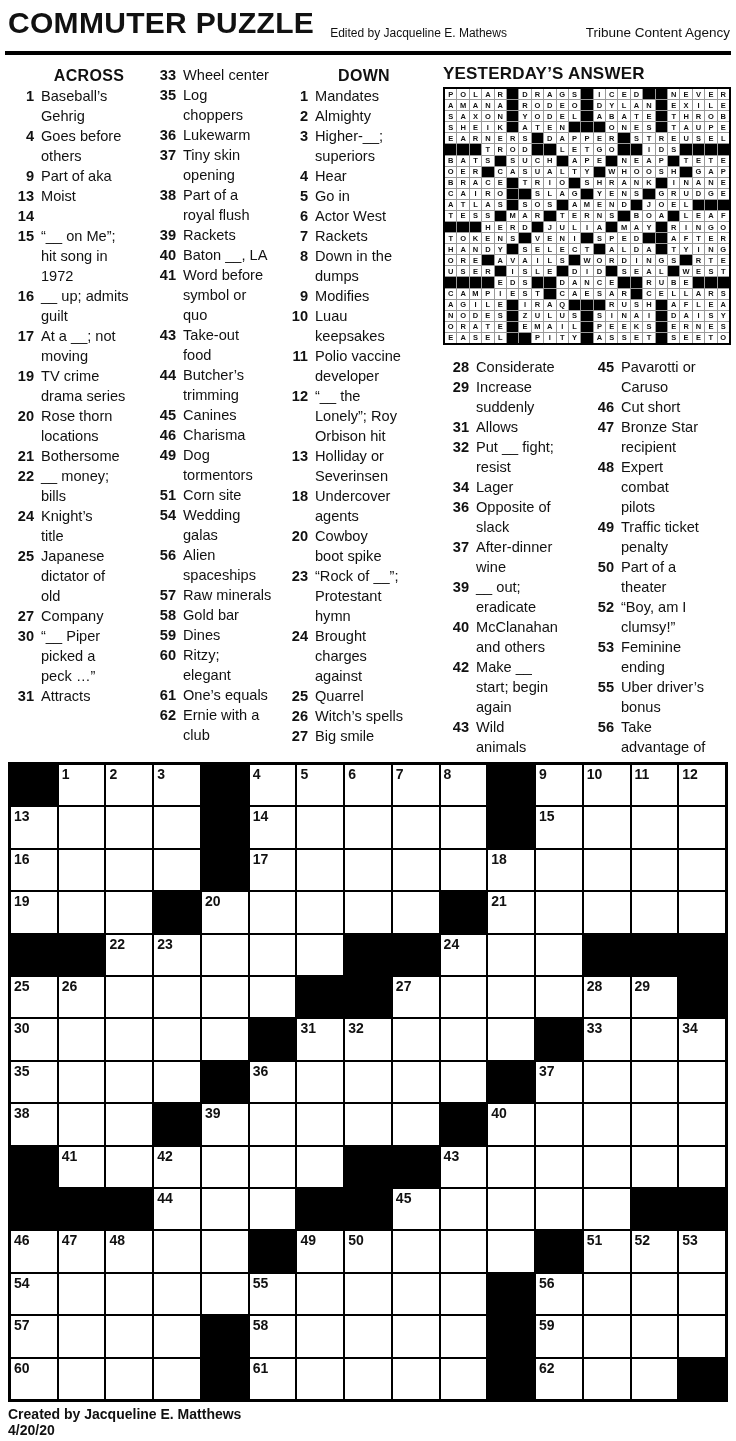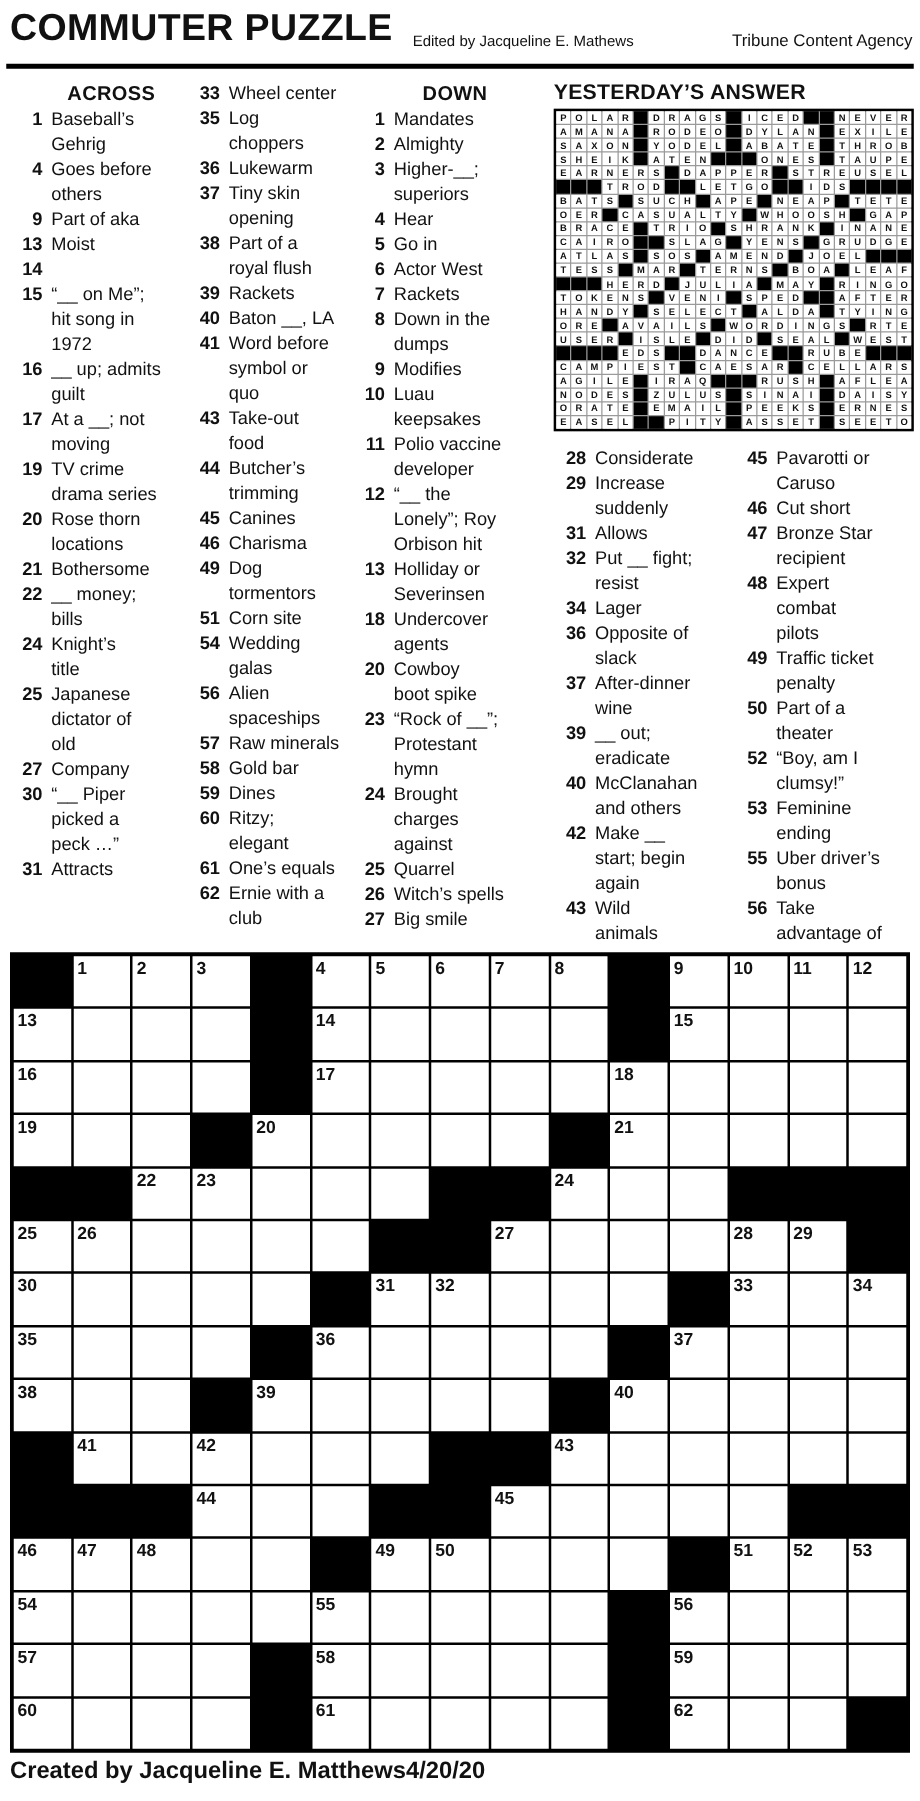--- a/index.html
+++ b/index.html
@@ -26,22 +26,22 @@
        display:grid;grid-template-columns:repeat(23,1fr);grid-template-rows:repeat(23,1fr);gap:1px;}
   .ac{background:#fff;display:flex;align-items:center;justify-content:center;
       font-size:7.5px;font-weight:bold;color:#111;overflow:hidden;}
   .ab{background:#000;}
   .main-grid{position:absolute;left:8px;top:762px;width:720px;height:640px;
        box-sizing:border-box;border:3px solid #000;background:#000;
        display:grid;grid-template-columns:repeat(15,1fr);grid-template-rows:repeat(15,1fr);gap:2px;}
   .mc{background:#fff;position:relative;}
   .mb{background:#000;}
   .mn{position:absolute;top:1px;left:3px;font-size:14px;font-weight:bold;color:#111;}
-  .ftr{position:absolute;left:8px;top:1406px;width:722px;display:flex;
-       font-size:19px;font-weight:800;}
+  .ftr{position:absolute;left:8px;top:1406px;width:722px;display:flex;justify-content:space-between;
+       font-size:14px;font-weight:800;flex-direction:column;}
 </style>
 </head>
 <body>
 
 <div class="hdr">
   <span class="hdr-title">COMMUTER PUZZLE</span>
   <span class="hdr-edited">Edited by Jacqueline E. Mathews</span>
   <span class="hdr-agency">Tribune Content Agency</span>
 </div>
 <div class="rule"></div>

